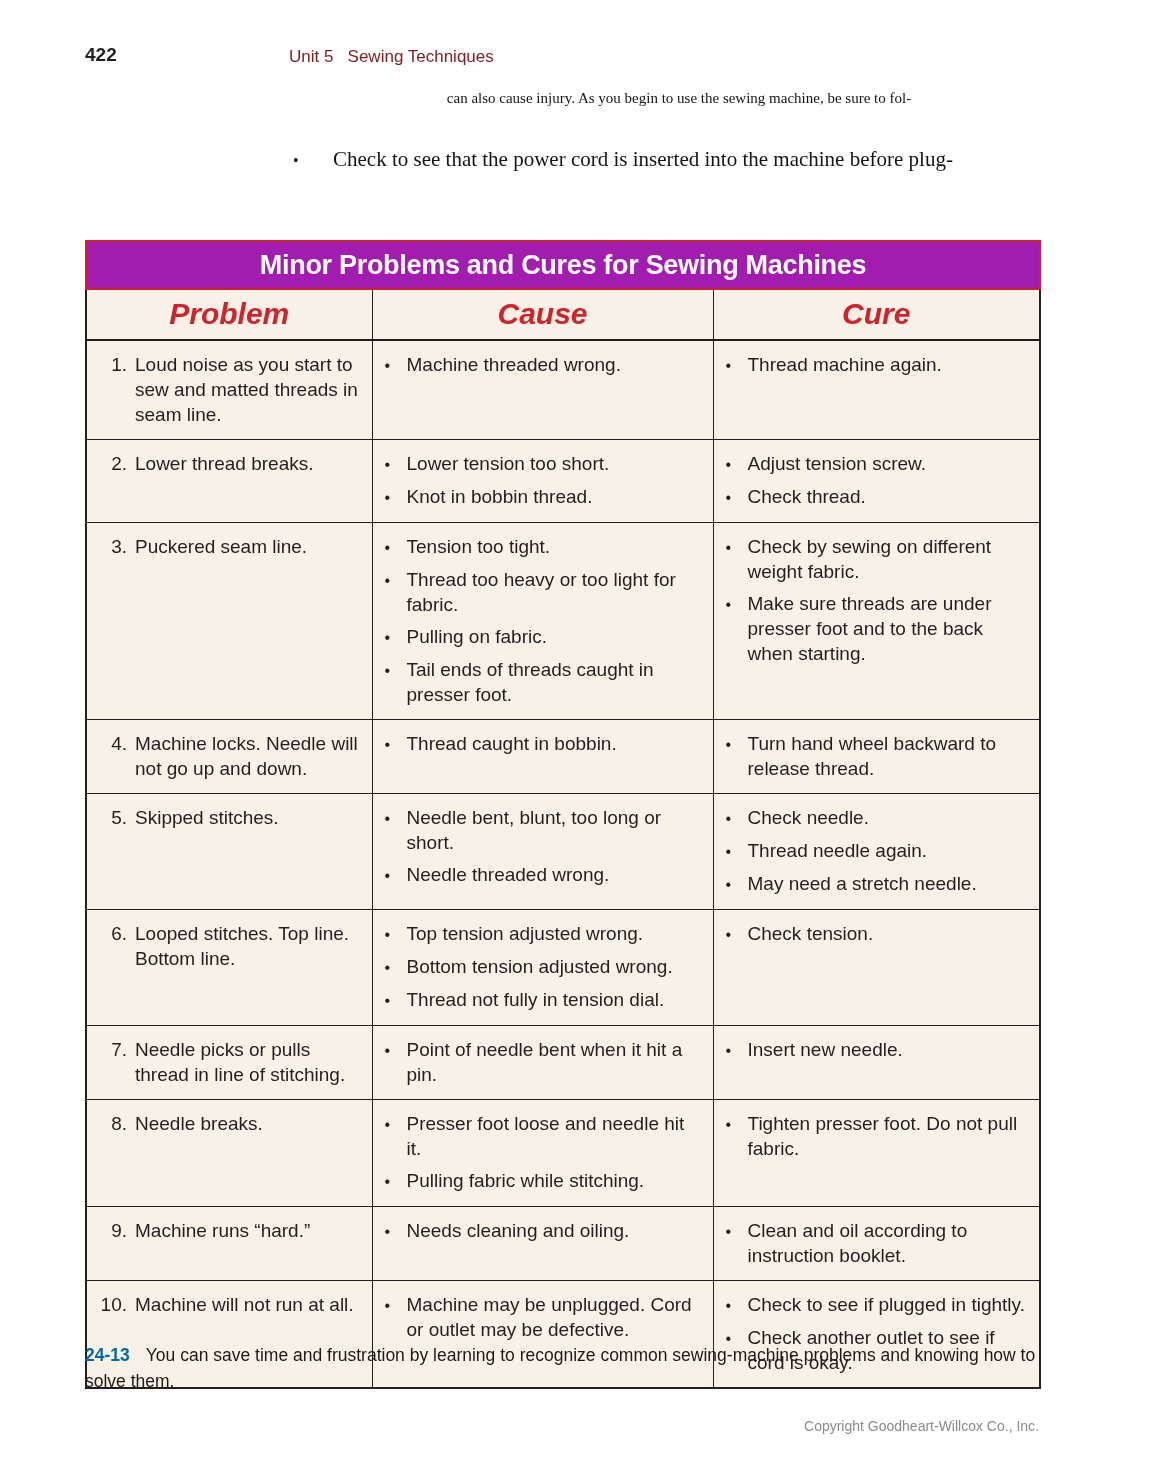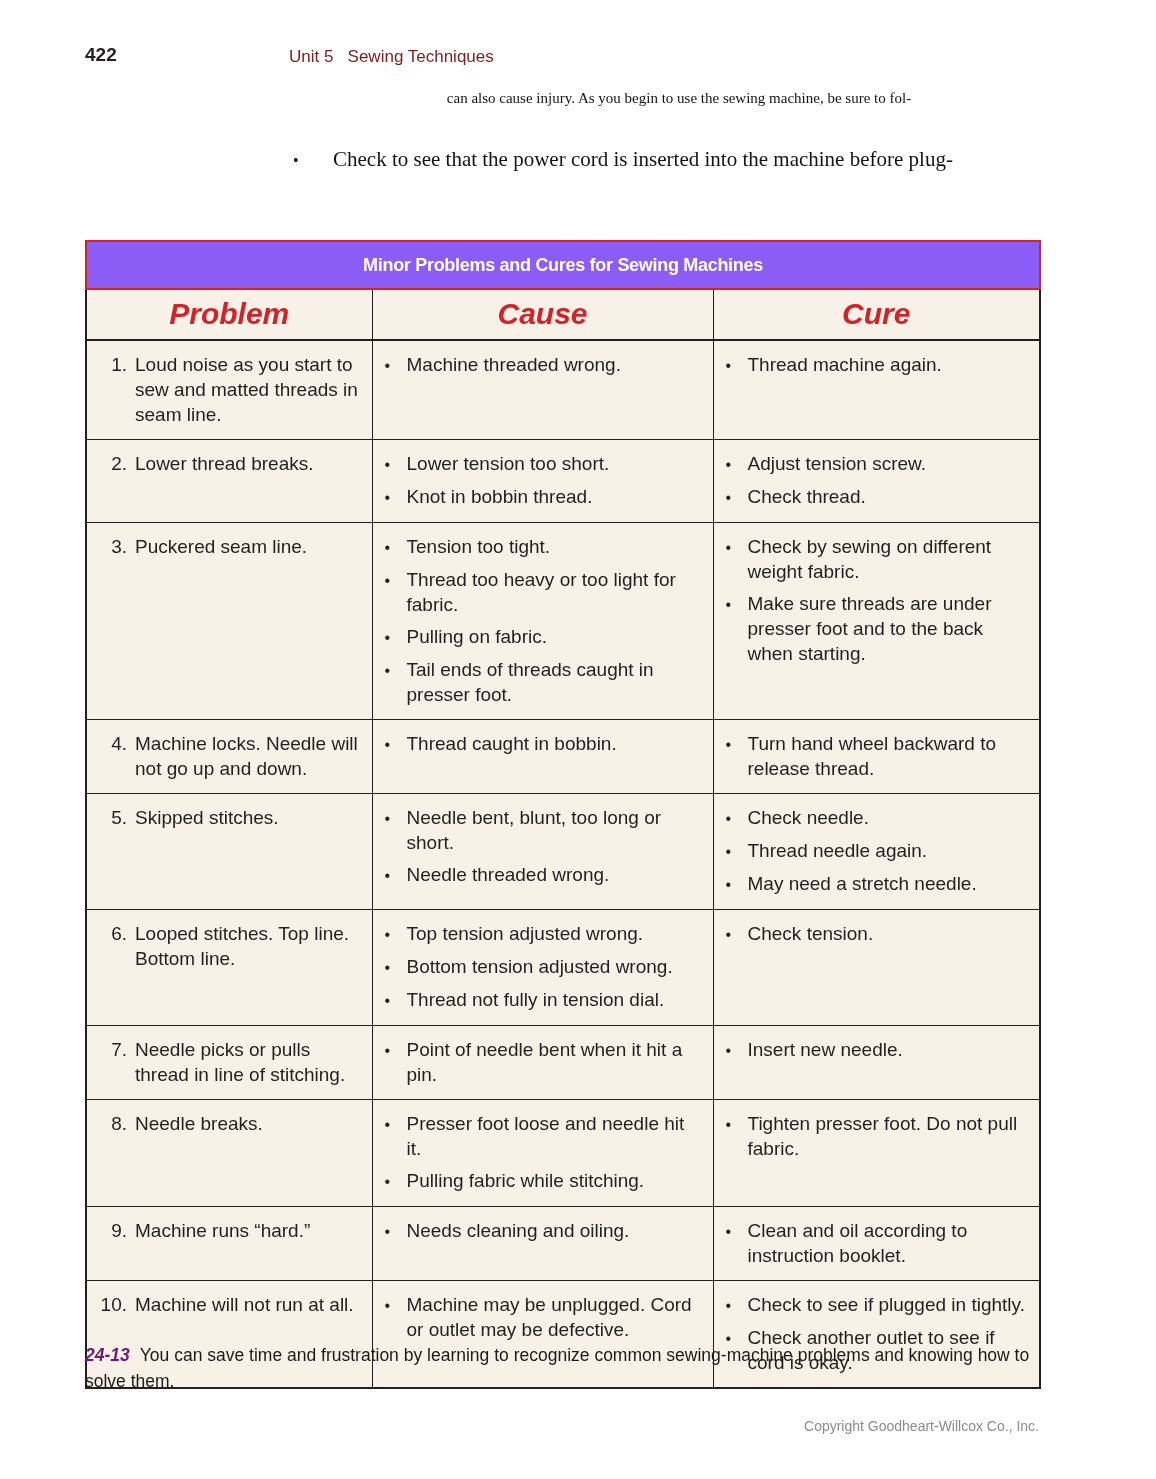--- a/index.html
+++ b/index.html
@@ -25,22 +25,22 @@
     font-family:"Liberation Serif", serif; font-size:21px; line-height:28px; color:#161413;
     display:flex;
   }
   .bullet-row .bdot { flex:0 0 40px; font-size:16px; padding-top:2px; }
   table.problems-table {
     position:absolute; left:85px; top:240px; width:954px;
     border-collapse:collapse; table-layout:fixed;
     background:#f8f1e8; border:2.5px solid #231f20;
   }
   th.banner {
-    background:#8b5cf6; border:2.5px solid #d2232a;
-    color:#ffffff; font-size:18px; font-weight:bold; letter-spacing:-0.3px;
+    background:#a21caf; border:2.5px solid #d2232a;
+    color:#ffffff; font-size:27px; font-weight:bold; letter-spacing:-0.3px;
     height:46px; padding:0; text-align:center;
   }
   tr.colheads th {
     border:1.5px solid #231f20; border-bottom-width:2.5px;
     color:#d2232a; font-style:italic; font-weight:bold; font-size:30px;
     padding:7px 6px 8px 6px; text-align:center; background:#f8f1e8;
   }
   td.cell {
     border:1.5px solid #231f20; vertical-align:top;
     font-size:19px; line-height:25px; color:#231f20;
@@ -52,21 +52,21 @@
   .prob-wrap .ptext { flex:1; }
   .bullet-item { display:flex; margin-bottom:7px; }
   .bullet-item:last-child { margin-bottom:0; }
   .bullet-item .bullet { flex:0 0 22px; font-size:16px; padding-top:1px; }
   .bullet-item .btxt { flex:1; }
   .caption {
     position:absolute; left:85px; top:1342px; width:954px;
     font-size:17.5px; line-height:26px; color:#1c1a19;
   }
   .caption .fig-num {
-    color:#701a75; font-weight:bold; font-style:italic; margin-right:10px;
+    color:#0369a1; font-weight:bold; margin-right:16px;
   }
   .copyright {
     position:absolute; left:85px; top:1418px; width:954px; text-align:right;
     font-size:14px; color:#8b8b8b;
   }
 </style>
 </head>
 <body>
 
 <div class="page-number">422</div>

